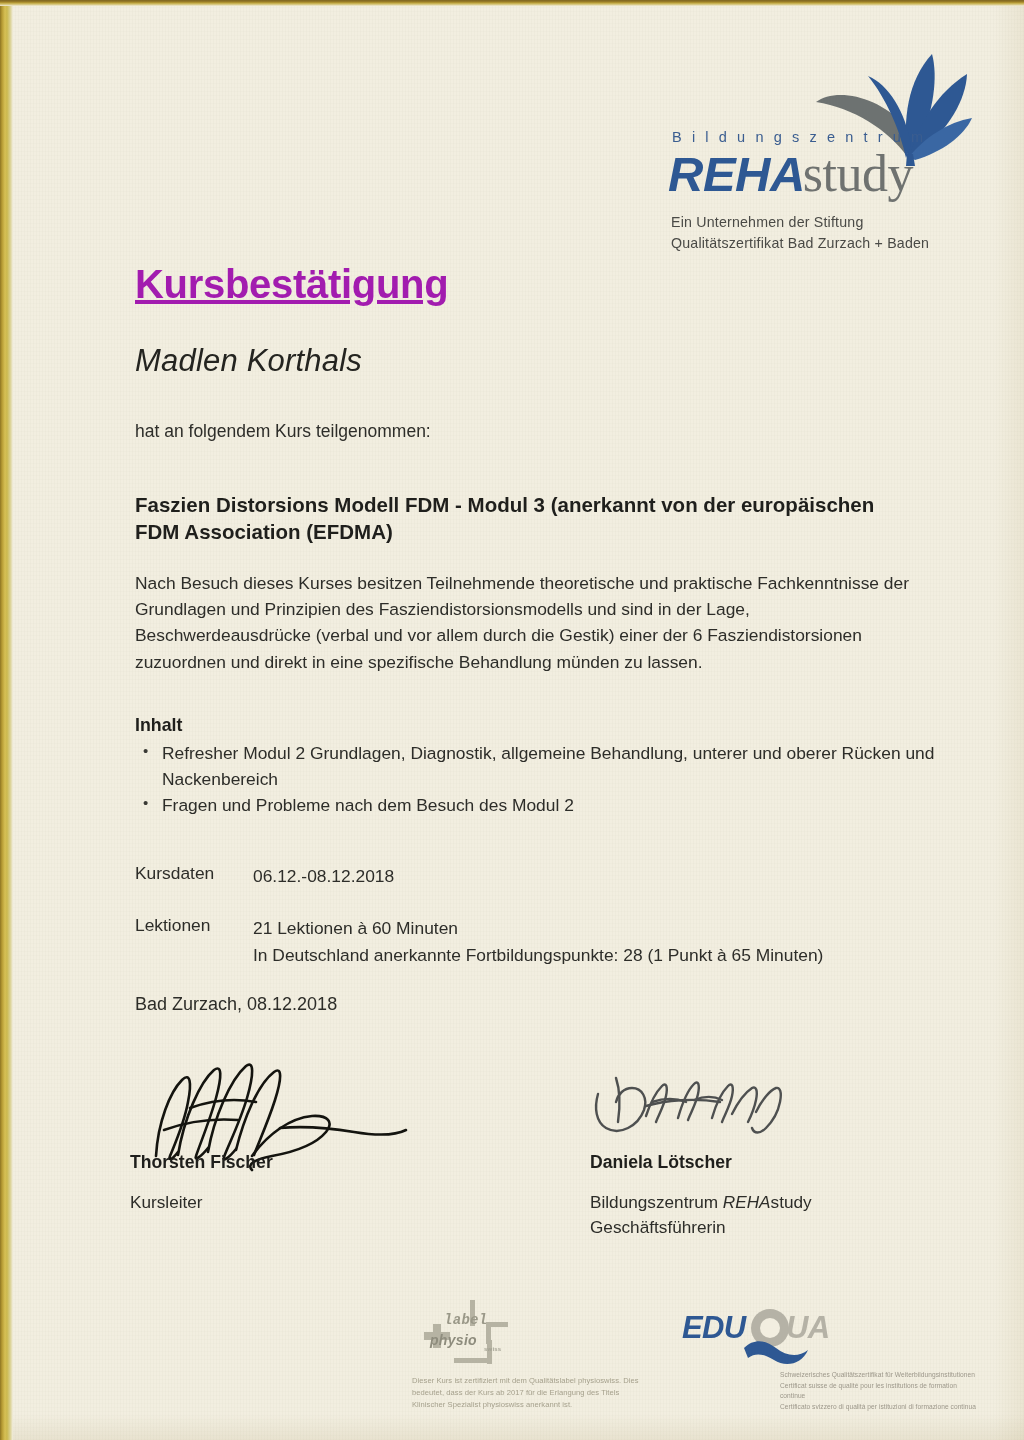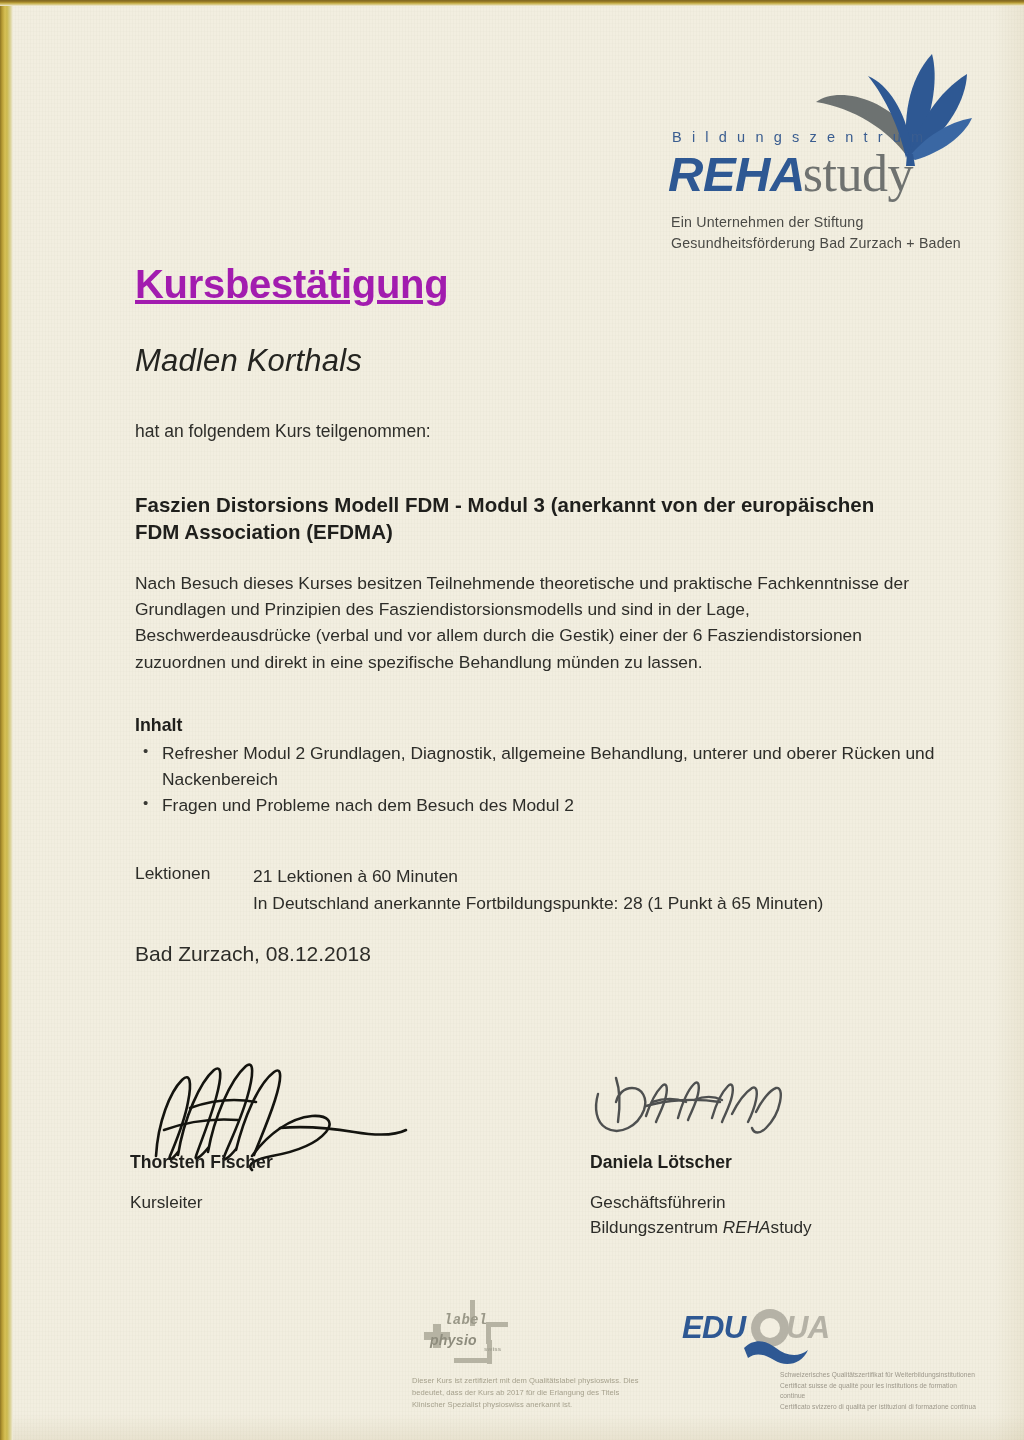--- a/index.html
+++ b/index.html
@@ -213,21 +213,21 @@
   }
   .meta-value {
     font-size: 17.4px;
     line-height: 1.5;
     color: #2d2d29;
   }
   .meta-value div + div { margin-top: 1px; }
 
   .place-date {
     margin-top: 2px;
-    font-size: 21px;
+    font-size: 18px;
     color: #2d2d29;
   }
 
   
   .signatures {
     position: absolute;
     left: 130px;
     top: 1060px;
     width: 800px;
     display: flex;
@@ -381,21 +381,21 @@
         <path d="M124 112 C118 84 104 52 86 30 C106 38 124 66 129 100 Z" fill="#2e5893"></path>
         <path d="M125 108 L131 108 L133 120 L124 120 Z" fill="#2e5893"></path>
       </svg>
 
       <div class="brand-kicker">B i l d u n g s z e n t r u m</div>
 
       <div class="brand-main">
         <span class="brand-reha">REHA</span><span class="brand-study">study</span>
       </div>
 
-      <div class="brand-sub">Ein Unternehmen der Stiftung Gesundheitsförderung Bad Zurzach + Baden</div>
+      <div class="brand-sub">Ein Unternehmen der Stiftung Qualitätszertifikat Bad Zurzach + Baden</div>
     </div>
 
     <div class="doc-body">
 
       <h1 class="cert-title">Kursbestätigung</h1>
 
       <div class="recipient">Madlen Korthals</div>
 
       <div class="lead-line">hat an folgendem Kurs teilgenommen:</div>
 
@@ -405,20 +405,26 @@
 
       <div class="section-head">Inhalt</div>
 
       <ul class="content-list">
         <li>Refresher Modul 2 Grundlagen, Diagnostik, allgemeine Behandlung, unterer und oberer Rücken und Nackenbereich</li>
         <li>Fragen und Probleme nach dem Besuch des Modul 2</li>
       </ul>
 
       <div class="meta">
 
+        <div class="meta-row">
+          <div class="meta-label">Kursdaten</div>
+          <div class="meta-value">
+            <div>06.12.-08.12.2018</div>
+          </div>
+        </div>
 
         <div class="meta-row">
           <div class="meta-label">Lektionen</div>
           <div class="meta-value">
             <div>21 Lektionen à 60 Minuten</div>
             <div>In Deutschland anerkannte Fortbildungspunkte: 28 (1 Punkt à 65 Minuten)</div>
           </div>
         </div>
 
       </div>
@@ -461,22 +467,22 @@
               <path d="M104 40 C114 36 124 36 132 40"></path>
               <path d="M122 58 C126 44 132 32 138 26 C142 22 144 26 142 36 C140 46 134 56 132 62"></path>
               <path d="M142 54 C148 42 156 32 162 28 C166 26 168 30 166 40 C164 50 160 58 158 62"></path>
               <path d="M166 52 C172 40 180 30 186 28 C190 27 192 32 190 42 C188 52 182 62 176 68 C170 74 164 74 162 68"></path>
               <path d="M56 46 C76 40 104 38 130 42"></path>
             </g>
           </svg>
         </div>
         <div class="sig-name">Daniela Lötscher</div>
         <div class="sig-role">
+          <div><span>Bildungszentrum </span><span class="em-reha">REHA</span><span>study</span></div>
           <div>Geschäftsführerin</div>
-          <div><span>Bildungszentrum </span><span class="em-reha">REHA</span><span>study</span></div>
         </div>
       </div>
 
     </div>
 
     <div class="footer">
 
       <div class="physio-block">
         <div class="physio-mark">
           <svg width="120" height="72" viewBox="0 0 120 72">

